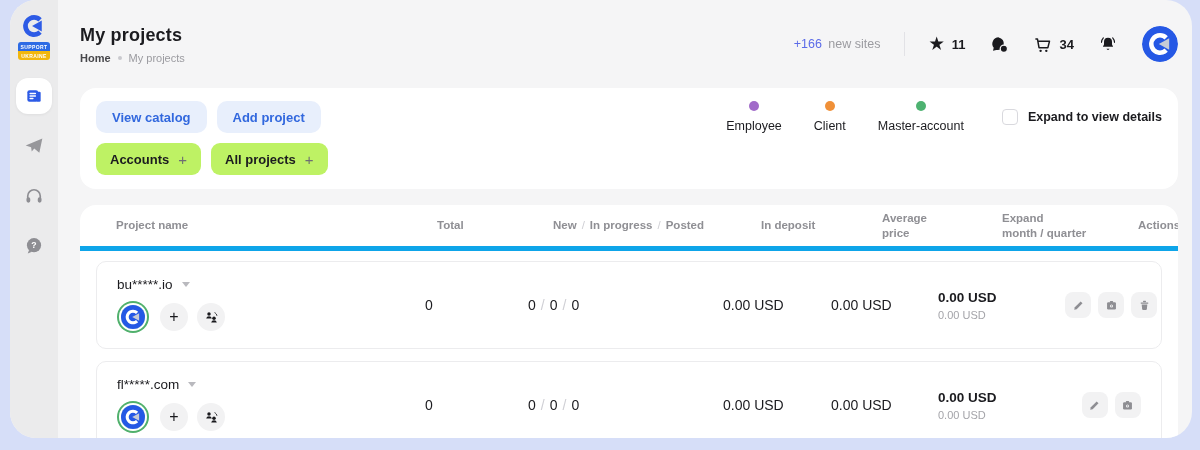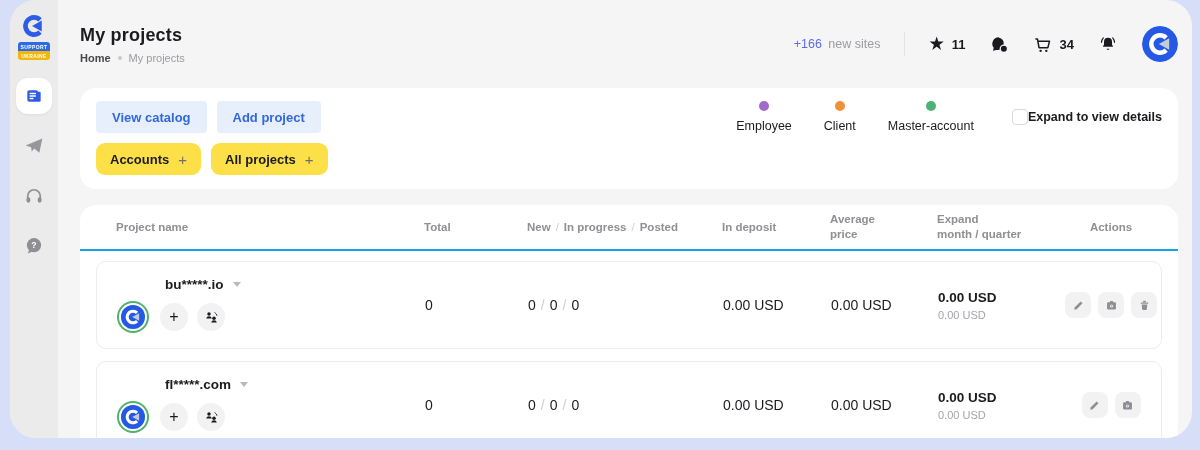--- a/index.html
+++ b/index.html
@@ -47,44 +47,44 @@
   .bell svg { width:20px; height:20px; }
   .avatar { width:36px; height:36px; border-radius:50%; overflow:hidden; cursor:pointer; flex-shrink:0; }
   .avatar svg { width:36px; height:36px; display:block; }
 
   
   .content { padding:0 14px 0 22px; flex:1; display:flex; flex-direction:column; min-height:0; }
 
   .toolbar-card { background:#fff; border-radius:16px; padding:13px 16px 14px; display:flex; justify-content:space-between; flex-shrink:0; }
   .btn-row { display:flex; gap:10px; }
   .btn-row + .btn-row { margin-top:10px; }
-  .btn-blue { border:none; background:#E8EFFC; color:#3268DE; font-family:inherit; font-size:13px; font-weight:bold; padding:0 16px; height:32px; border-radius:4px; cursor:pointer; }
-  .chip { border:none; background:#fde047; color:#1B1B1F; font-family:inherit; font-size:13px; font-weight:bold; padding:0 14px; height:32px; border-radius:9px; cursor:pointer; display:flex; align-items:center; gap:9px; }
+  .btn-blue { border:none; background:#E8EFFC; color:#3268DE; font-family:inherit; font-size:13px; font-weight:bold; padding:0 16px; height:32px; border-radius:10px; cursor:pointer; }
+  .chip { border:none; background:#bef264; color:#1B1B1F; font-family:inherit; font-size:13px; font-weight:bold; padding:0 14px; height:32px; border-radius:9px; cursor:pointer; display:flex; align-items:center; gap:9px; }
   .chip .plus { color:#6E6E73; font-size:15px; font-weight:normal; }
 
   .toolbar-right { display:flex; align-items:center; gap:32px; height:32px; }
   .legend-item { display:flex; align-items:center; gap:8px; font-size:12.5px; color:#1B1B1F;flex-direction:column; }
   .legend-dot { width:10px; height:10px; border-radius:50%; }
-  .expand-check { display:flex; align-items:center; font-size:12.5px; font-weight:bold; color:#1B1B1F; cursor:pointer; margin-left:6px; }
+  .expand-check { display:flex; align-items:center; gap:10px; font-size:12.5px; font-weight:bold; color:#1B1B1F; cursor:pointer; margin-left:6px; }
   .checkbox { width:16px; height:16px; border:1.5px solid #D9D9DE; border-radius:4px; background:#fff; }
 
   
   .table-card { background:#fff; border-radius:16px; margin-top:16px; flex-shrink:0; height:260px; overflow:hidden; }
   .thead, .row-grid { display:grid; grid-template-columns:328px 103px 195px 108px 107px 123px 1fr; align-items:center; }
-  .thead { height:46px; padding:0 16px; border-bottom:2px solid #0ea5e9; }
+  .thead { height:46px; padding:0 16px; border-bottom:5px solid #0ea5e9;gap:13px; }
   .th { font-size:11.5px; font-weight:bold; color:#8F8F94; line-height:1.3; }
   .th.first { padding-left:20px; }
   .th .slash, .statuses .slash { color:#CFCFD4; font-weight:normal; margin:0 5px; }
   .th.actions-h { text-align:center; }
 
   .trow { margin:10px 16px 12px; border:1px solid #ECECEE; border-radius:10px; height:88px; }
   .row-grid { height:100%; }
   .cell-name { padding-left:20px; }
   .name-line { display:flex; align-items:center; gap:9px; cursor:pointer; }
-  .pname { font-size:13.5px; font-weight:bold; color:#1B1B1F;margin-left:48px; }
+  .pname { font-size:13.5px; font-weight:normal; color:#1B1B1F; }
   .name-caret { width:0; height:0; border-left:4px solid transparent; border-right:4px solid transparent; border-top:5px solid #B9B9BE; }
   .avatar-line { display:flex; align-items:center; gap:9px; margin-top:9px; }
   .row-avatar { width:24px; height:24px; border-radius:50%; box-shadow:0 0 0 2px #fff, 0 0 0 4px #50B06C; margin:4px 6px 4px 4px; cursor:pointer; }
   .row-avatar svg { width:24px; height:24px; display:block; }
   .circle-btn { width:28px; height:28px; border-radius:50%; border:none; background:#F2F2F3; display:flex; align-items:center; justify-content:center; cursor:pointer; }
   .circle-btn .plus-g { font-size:16px; color:#1A1A1E; line-height:1; font-family:inherit; }
   .circle-btn svg { width:15px; height:15px; }
   .val { font-size:14px; color:#1B1B1F; }
   .statuses { font-size:14px; color:#1B1B1F; }
   .spent-main { font-size:13.5px; font-weight:bold; color:#1B1B1F; }

